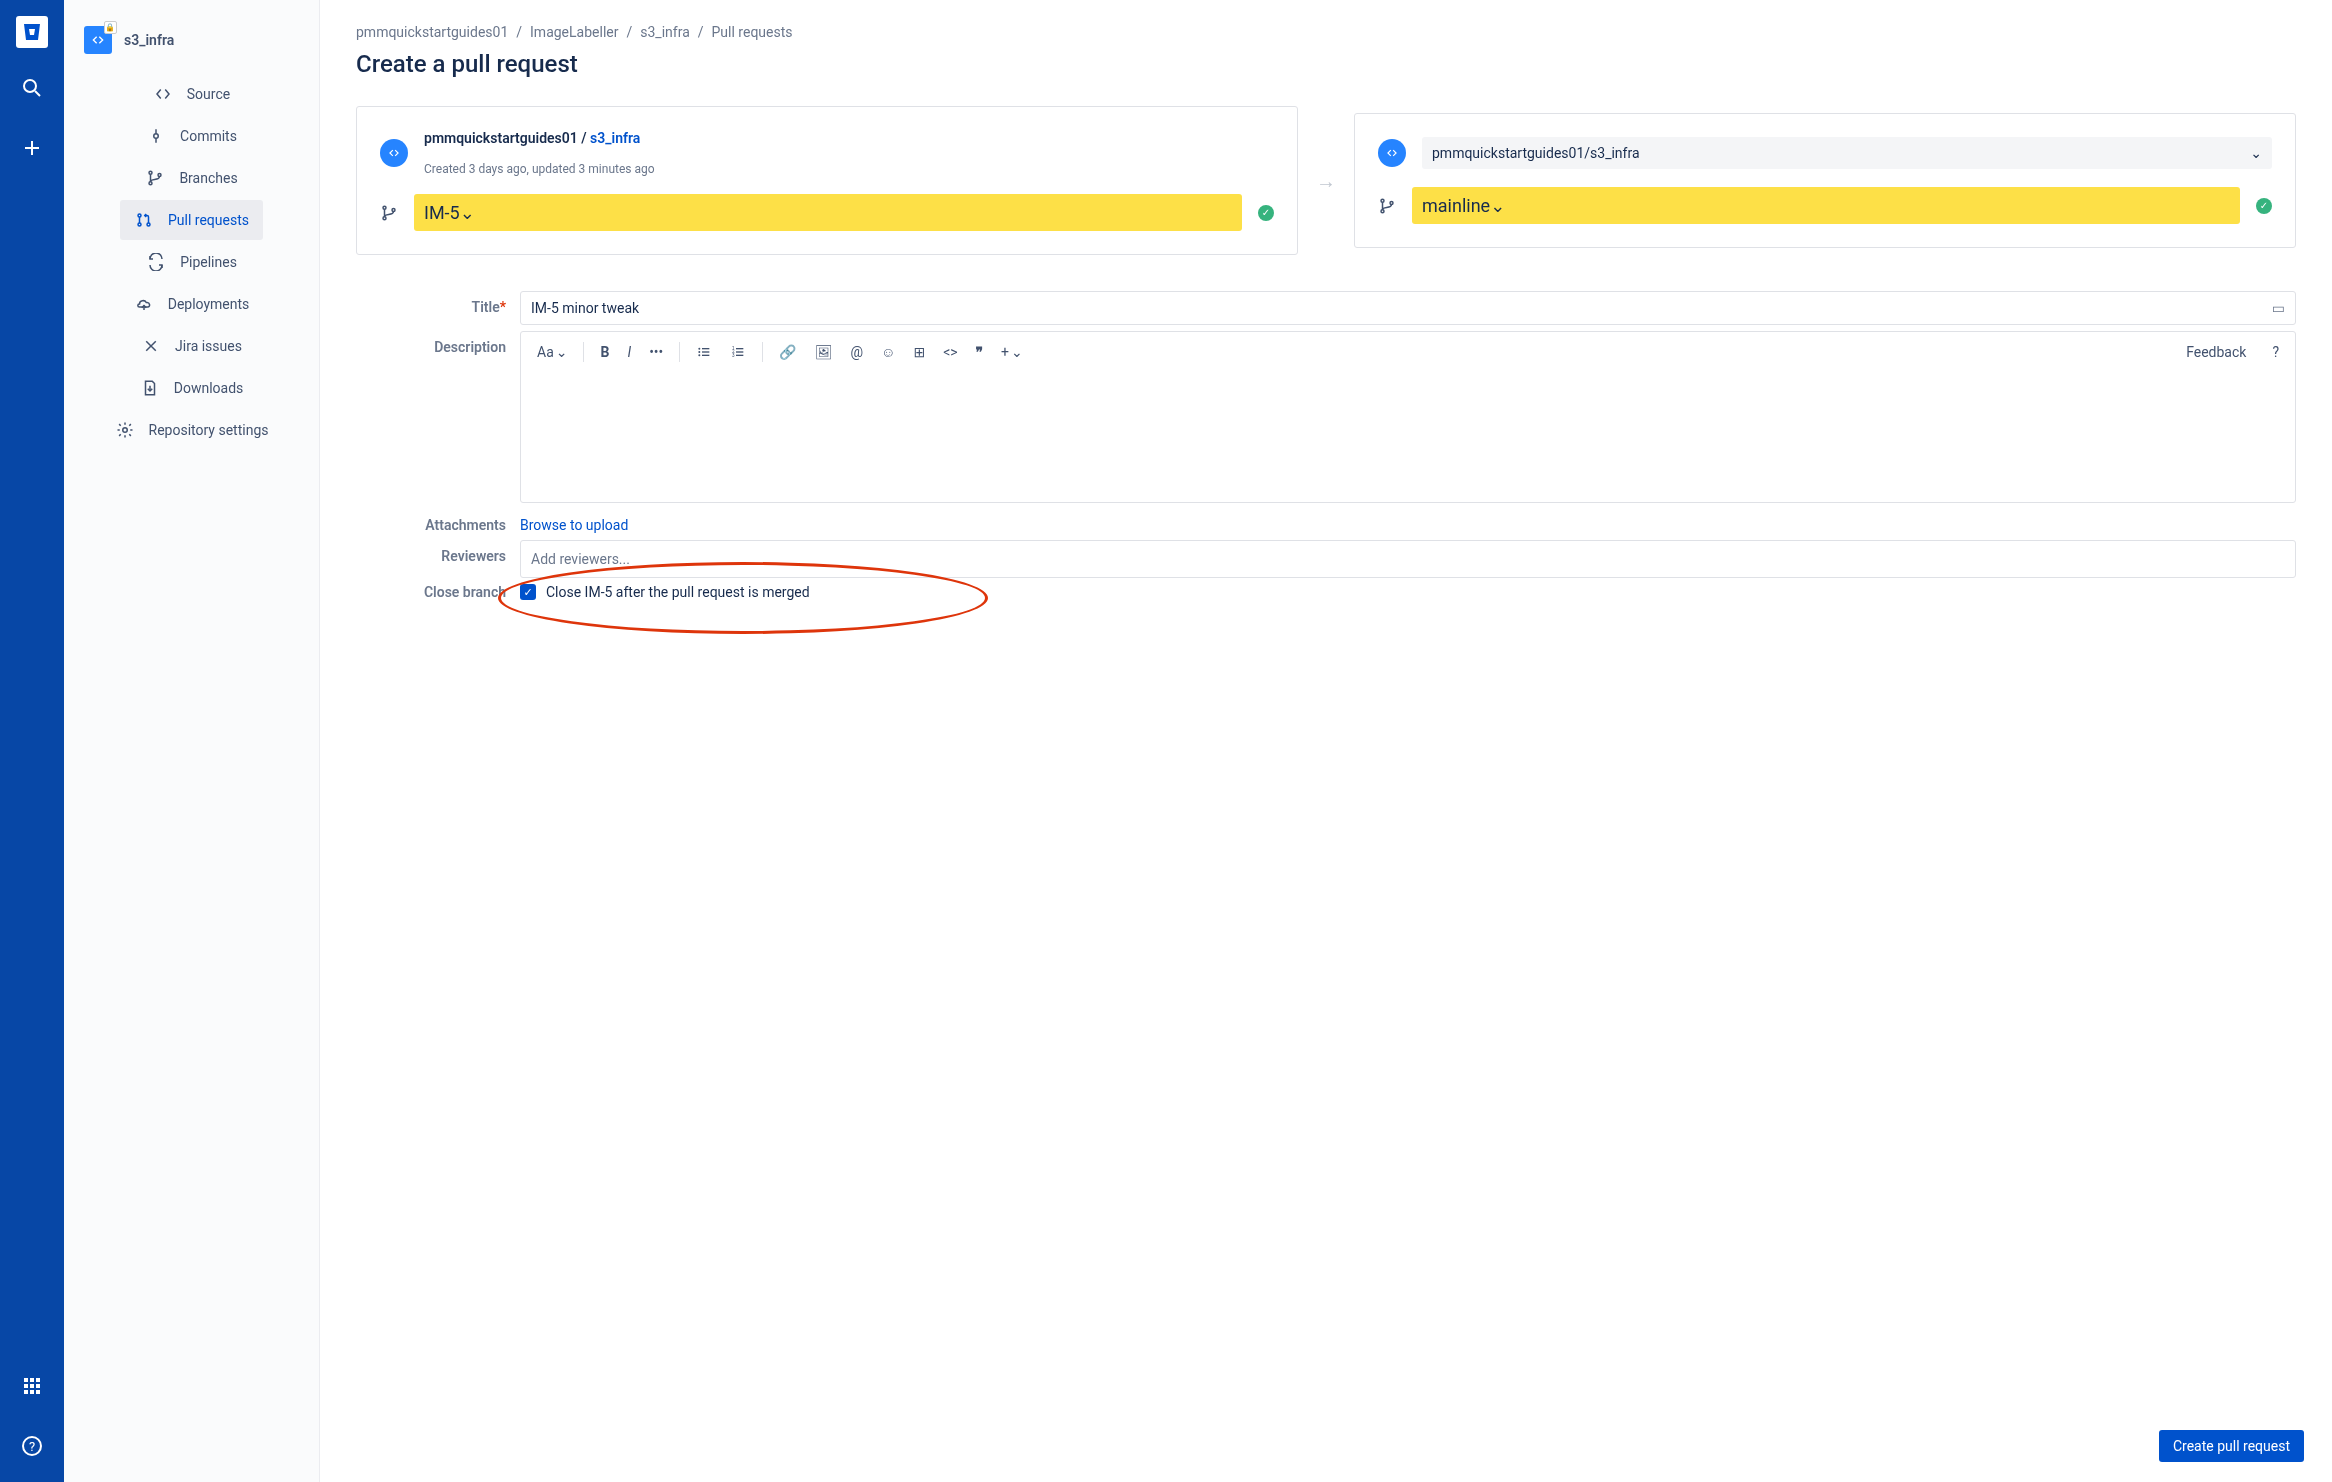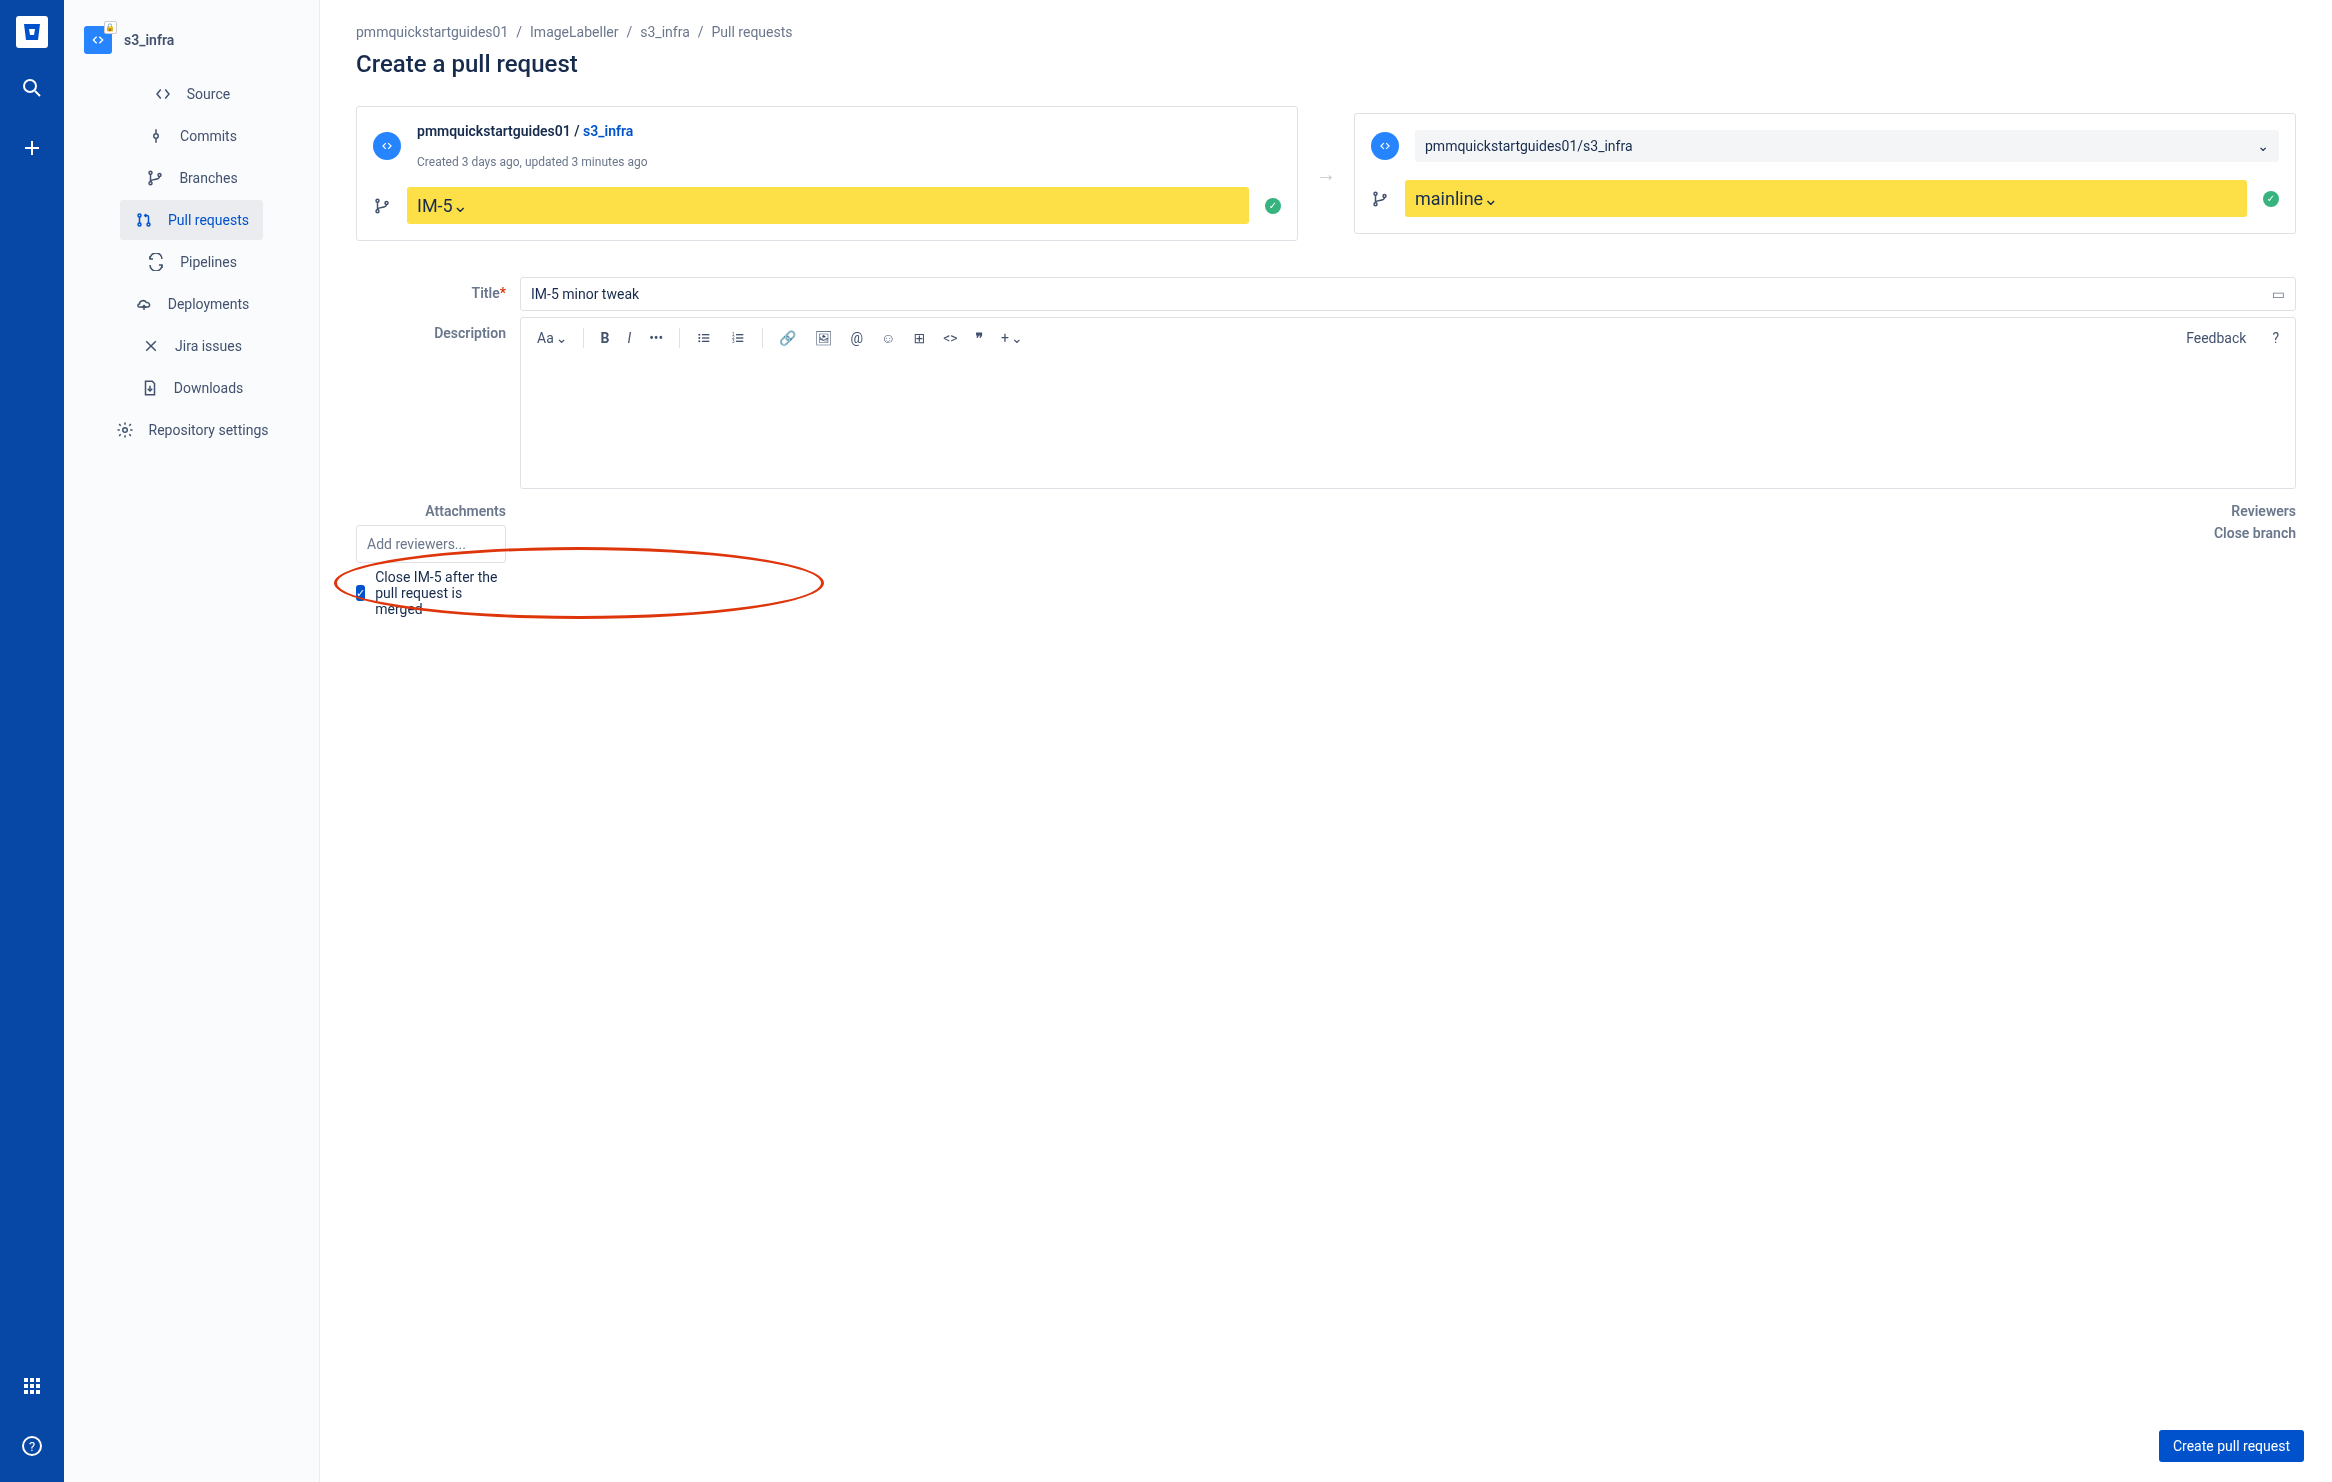--- a/index.html
+++ b/index.html
@@ -27,21 +27,21 @@
 .nav-item.active .nav-icon { color: #0052CC; }
 
 
 .main { flex: 1; padding: 24px 36px; overflow-y: auto; position:relative;}
 .breadcrumb { display: flex; gap: 8px; color: #6B778C; font-size: 14px; margin-bottom: 10px; }
 .breadcrumb span { cursor: pointer; }
 .page-title { font-size: 24px; font-weight: 500; margin-bottom: 28px; color: #172B4D; }
 
 
 .branch-row { display:flex; align-items:center; gap: 18px; margin-bottom: 36px;}
-.branch-box { border: 1px solid #DFE1E6; border-radius: 3px; padding: 16px; flex:1; }
+.branch-box { border: 1px solid #DFE1E6; border-radius: 3px; padding: 23px; flex:1; }
 .repo-line { display:flex; align-items:center; gap: 16px; }
 .circle-icon { width:28px; height:28px; border-radius:50%; background:#2684FF; color:#fff; display:flex;align-items:center;justify-content:center; flex-shrink:0;}
 .repo-name { font-size:14px; color:#172B4D; font-weight:600;}
 .repo-name .link { color:#0052CC; }
 .repo-meta { font-size:12px; color:#6B778C; margin-top:16px;}
 .branch-line { display:flex; align-items:center; gap:16px; margin-top:18px;}
 .branch-select { flex:1; background:#fde047; border-radius:3px; padding:8px 10px; font-size:18px; display:flex; justify-content:flex-start; align-items:center; cursor:pointer; color:#172B4D;}
 .repo-select { background:#F4F5F7; border-radius:3px; padding:8px 10px; font-size:14px; display:flex; justify-content:space-between; cursor:pointer; color:#172B4D; flex:1;}
 .status-ok { width:16px;height:16px;background:#36B37E;border-radius:50%;display:flex;align-items:center;justify-content:center;color:#fff;font-size:10px;flex-shrink:0;}
 .arrow-between { color:#C1C7D0; font-size:20px;}
@@ -359,20 +359,21 @@
           <span class="btn">+ <span>⌄</span></span>
           <span class="right">
             <span class="btn">Feedback</span>
             <span class="btn">?</span>
           </span>
         </div>
         <div class="editor-body"></div>
       </div>
 
       <div class="form-label">Attachments</div>
+      <div><span class="link-btn">Browse to upload</span></div>
 
       <div class="form-label">Reviewers</div>
       <div class="reviewers-input" placeholder="Add reviewers..."><span>Add reviewers...</span></div>
 
       <div class="form-label" style="padding-top:0;">Close branch</div>
       <div class="close-row">
         <div class="highlight-oval"></div>
         <div class="checkbox">✓</div>
         <span style="font-size:14px;">Close IM-5 after the pull request is merged</span>
       </div>

